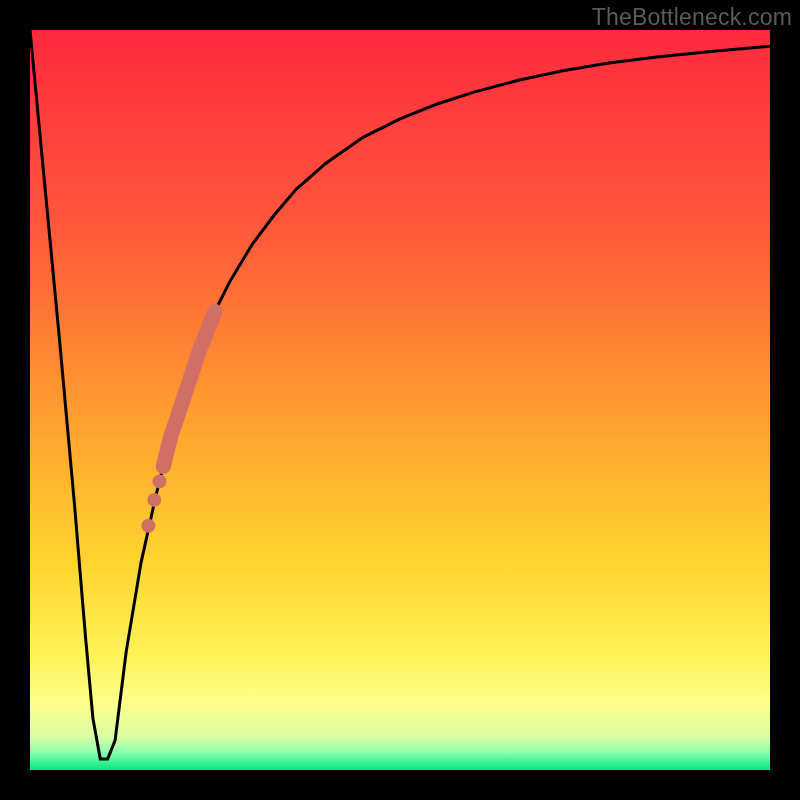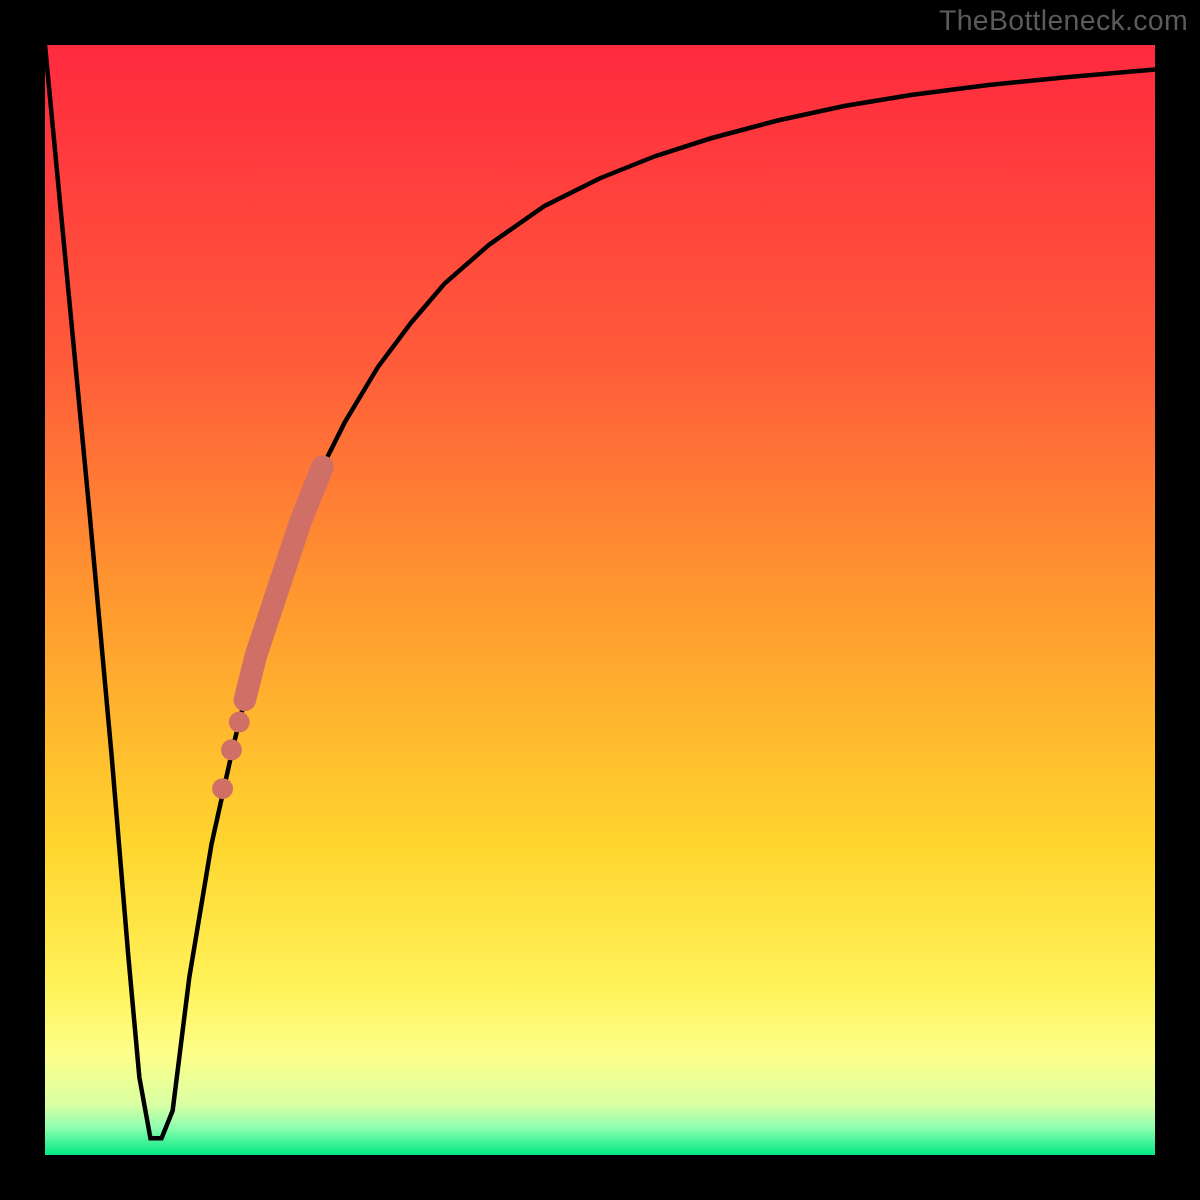--- a/index.html
+++ b/index.html
@@ -23,21 +23,21 @@
     top: 30px;
     width: 740px;
     height: 740px;
     overflow: hidden;
   }
   .attribution {
     position: absolute;
     top: 4px;
     right: 8px;
     color: #5b5b5b;
-    font-size: 19px;
+    font-size: 23px;
     font-weight: 500;
     letter-spacing: 0.2px;
     user-select: none;
   }
   svg {
     display: block;
   }
 </style>
 </head>
 <body>

